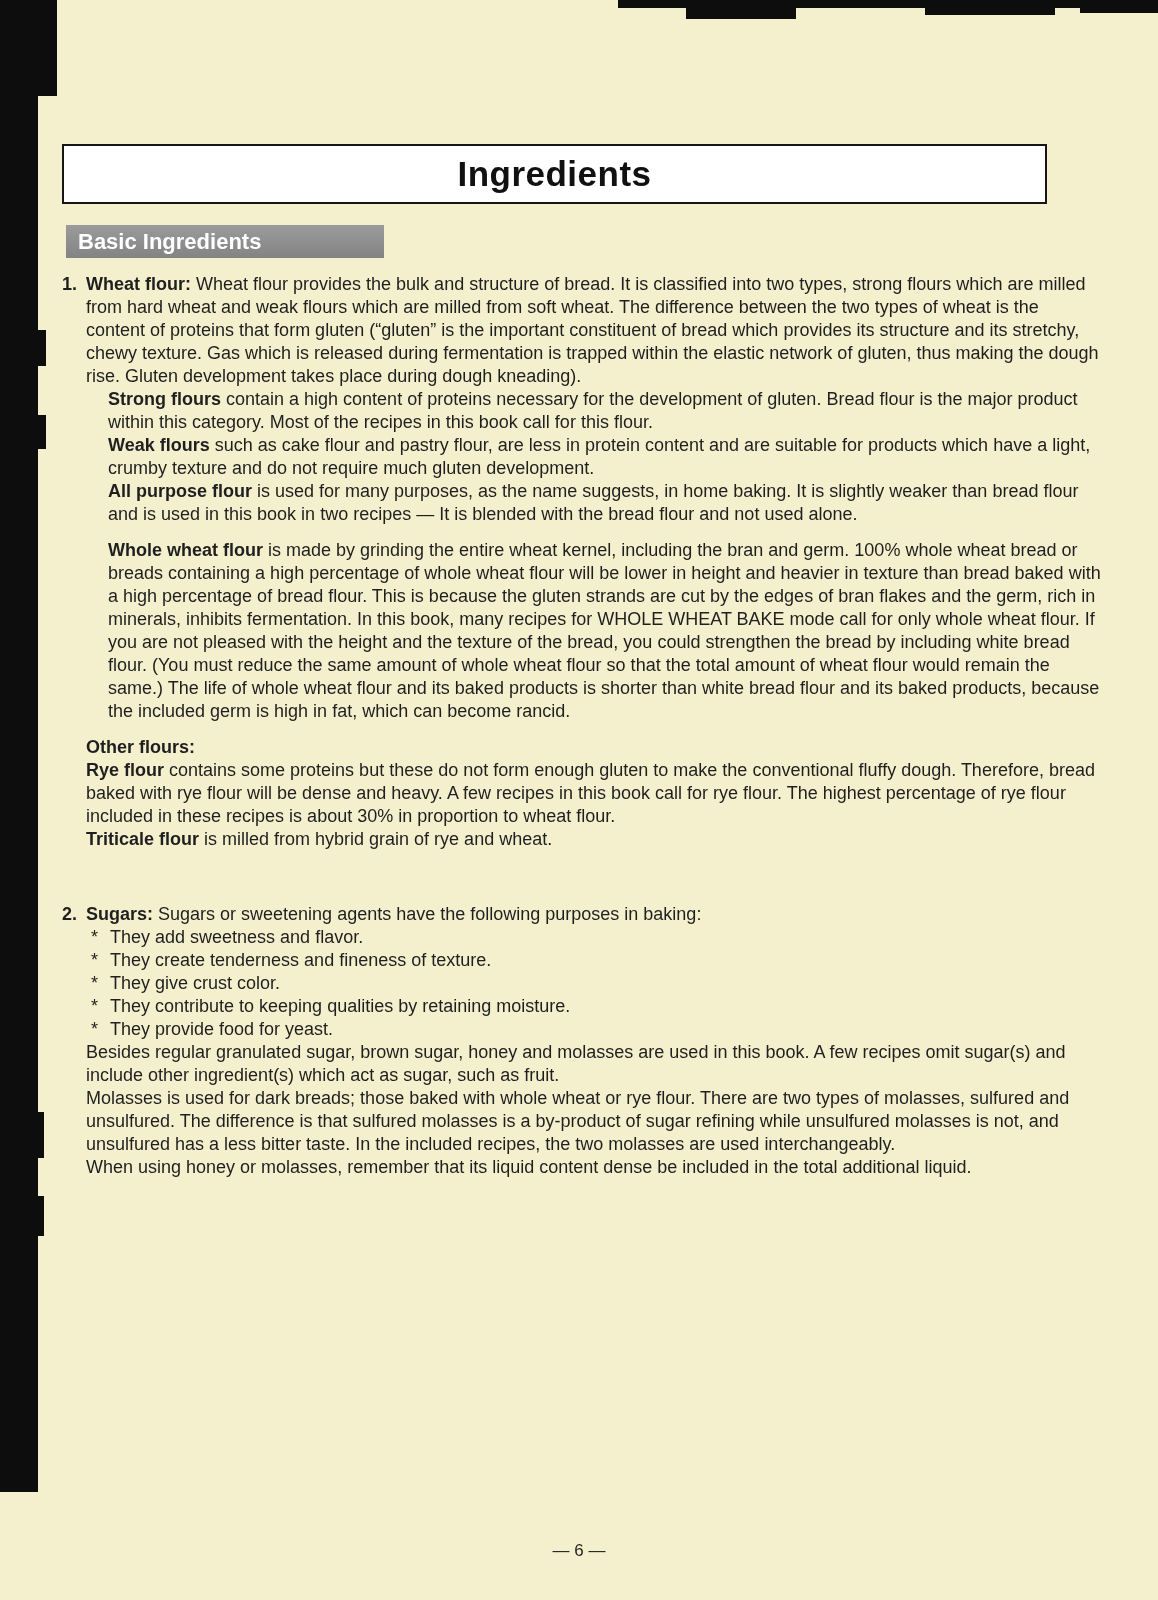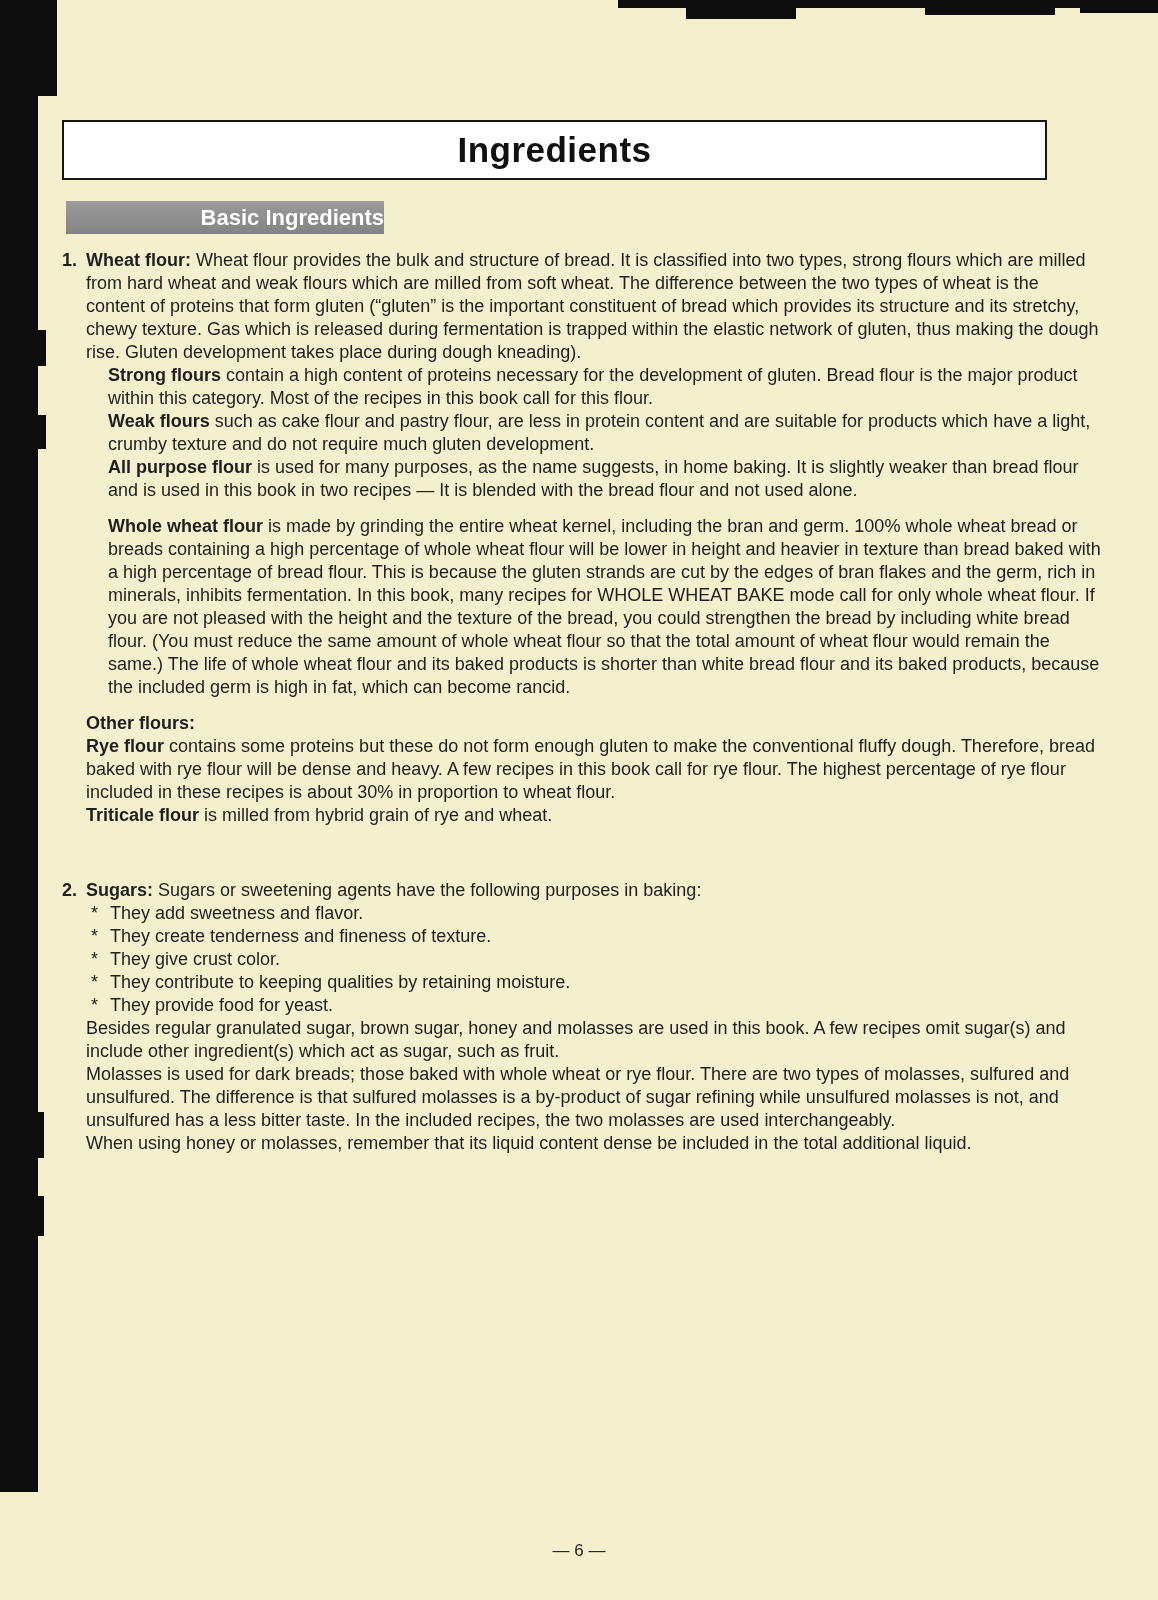--- a/index.html
+++ b/index.html
@@ -22,21 +22,21 @@
   .edge-bump-3 { left: 0; top: 1112px; width: 44px; height: 46px; }
   .edge-bump-4 { left: 0; top: 1196px; width: 44px; height: 40px; }
   .edge-top-1 { left: 618px; top: 0; width: 540px; height: 8px; }
   .edge-top-2 { left: 686px; top: 0; width: 110px; height: 19px; }
   .edge-top-3 { left: 925px; top: 0; width: 130px; height: 15px; }
   .edge-top-4 { left: 1080px; top: 0; width: 78px; height: 13px; }
 
   .content {
     position: absolute;
     left: 62px;
-    top: 120px;
+    top: 144px;
     width: 1040px;
   }
   .title-box {
     width: 981px;
     height: 56px;
     border: 2px solid #161616;
     background: #ffffff;
     display: flex;
     align-items: center;
     justify-content: center;
@@ -49,21 +49,20 @@
     margin-top: 21px;
     margin-left: 4px;
     width: 306px;
     height: 33px;
     background: linear-gradient(#9b9b9b, #838383);
     color: #ffffff;
     font-size: 22px;
     font-weight: bold;
     line-height: 33px;
     padding-left: 12px;
-    text-align: right;
   }
   .body-text {
     margin-top: 15px;
     font-size: 18px;
     line-height: 23px;
   }
   .item { display: flex; }
   .item-num {
     flex: none;
     width: 24px;

